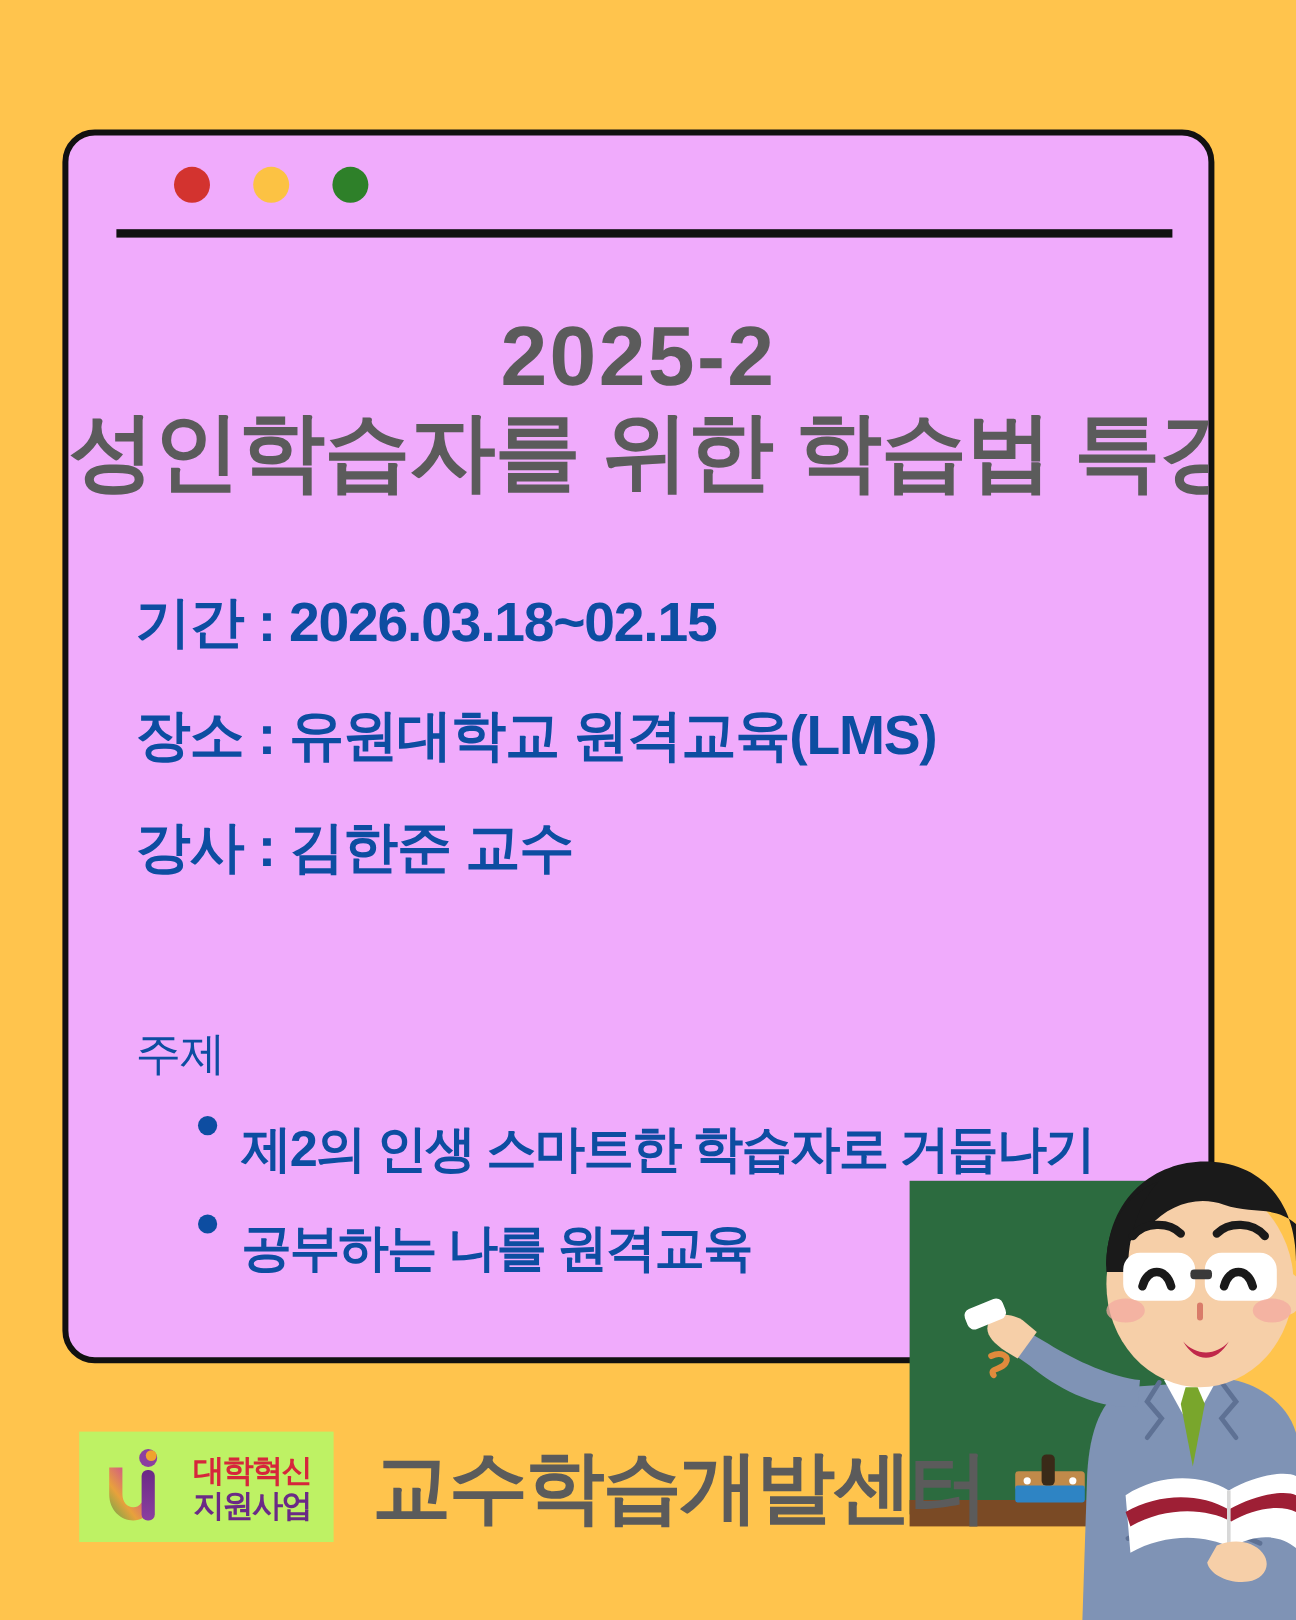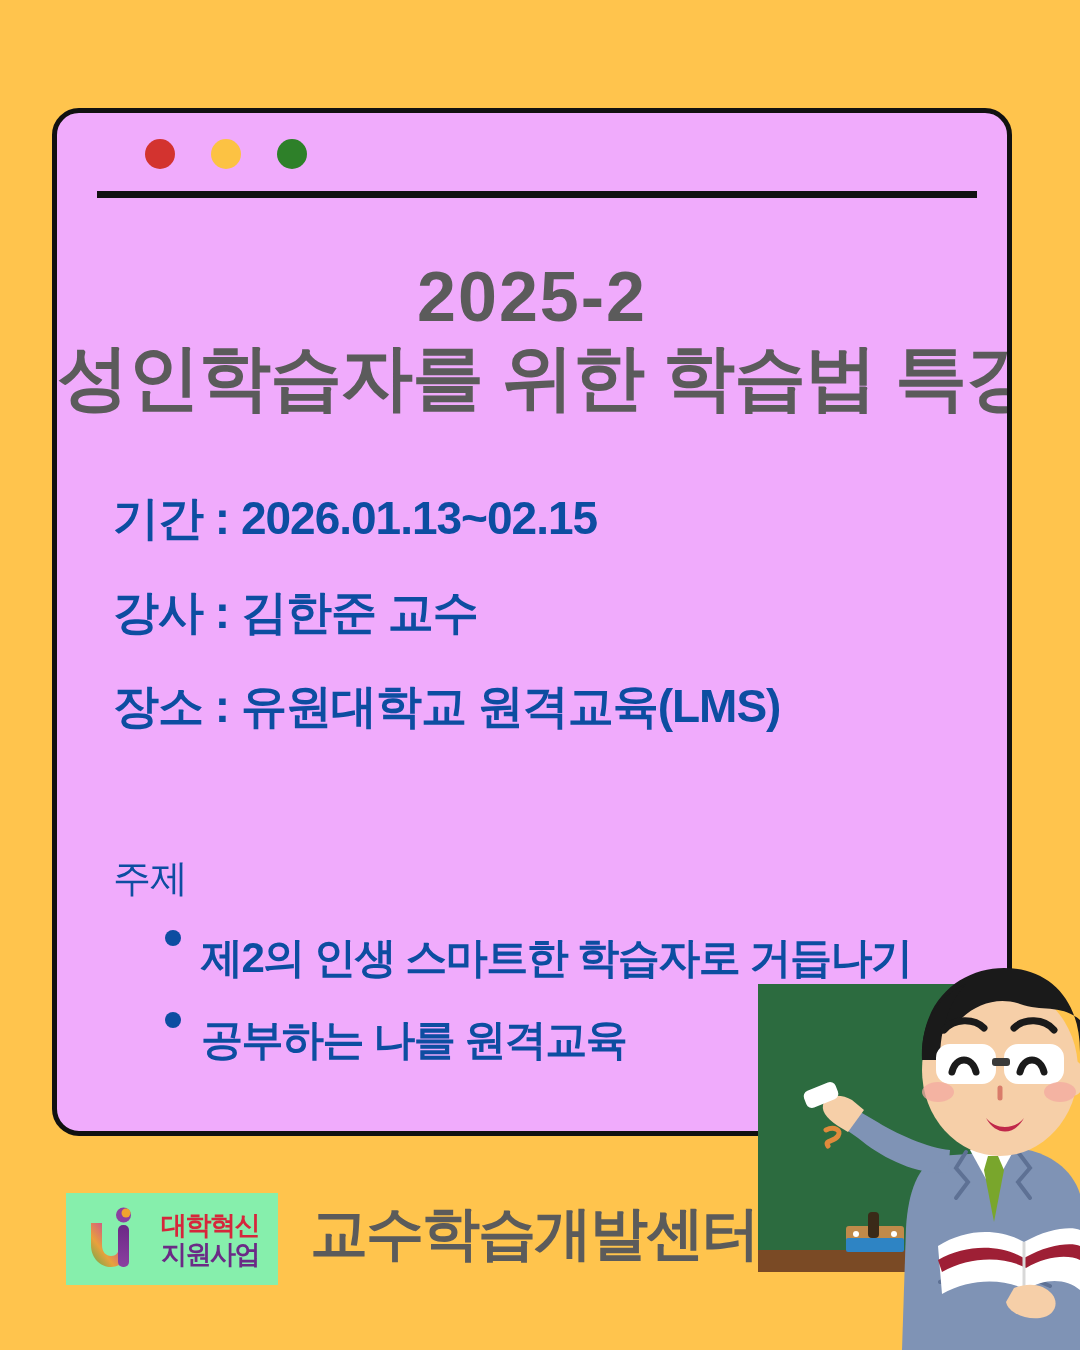--- a/index.html
+++ b/index.html
@@ -139,37 +139,37 @@
   
   #footer {
     position:absolute;
     left:0; bottom:0;
     width:1080px; height:185px;
   }
   #footer-logo {
     position:absolute;
     left:66px; top:28px;
     width:212px; height:92px;
-    background:#86efac;
+    background:#bef264;
     display:flex; align-items:center; justify-content:center;
     gap:24px;
     padding:6px 8px;
   }
   #footer-logo svg { display:block; }
   #logo-text { display:flex; flex-direction:column; line-height:1.0; }
   #logo-line1 {
     font-size:26px; font-weight:800; color:#D6263B; letter-spacing:-1.5px;
   }
   #logo-line2 {
     font-size:26px; font-weight:800; color:#6B2A86; letter-spacing:-1.5px; margin-top:3px;
   }
   #footer-title {
     position:absolute;
     left:310px; top:30px;
-    font-size:58px;
+    font-size:66px;
     font-weight:800;
     color:#5B5B5B;
     letter-spacing:-2px;
     white-space:nowrap;
   }
 </style>
 </head>
 <body>
 
 <div id="poster">
@@ -184,27 +184,27 @@
 
     <div id="card-divider"></div>
 
     <div id="title-block">
       <div id="title-year">2025-2</div>
       <div id="title-main">성인학습자를 위한 학습법 특강</div>
     </div>
 
     <div id="info-list">
       <div class="info-row">
-        <span class="info-label">기간 : </span><span class="info-value">2026.01.13~02.15</span>
+        <span class="info-label">기간 : </span><span class="info-value">2026.03.18~02.15</span>
+      </div>
+      <div class="info-row">
+        <span class="info-label">장소 : </span><span class="info-value">유원대학교 원격교육(LMS)</span>
       </div>
       <div class="info-row">
         <span class="info-label">강사 : </span><span class="info-value">김한준 교수</span>
-      </div>
-      <div class="info-row">
-        <span class="info-label">장소 : </span><span class="info-value">유원대학교 원격교육(LMS)</span>
       </div>
     </div>
 
     <div id="topic-section">
       <div id="topic-heading">주제</div>
 
       <div class="topic-item">
         <span class="topic-bullet"></span>
         <span class="topic-text">제2의 인생 스마트한 학습자로 거듭나기</span>
       </div>

